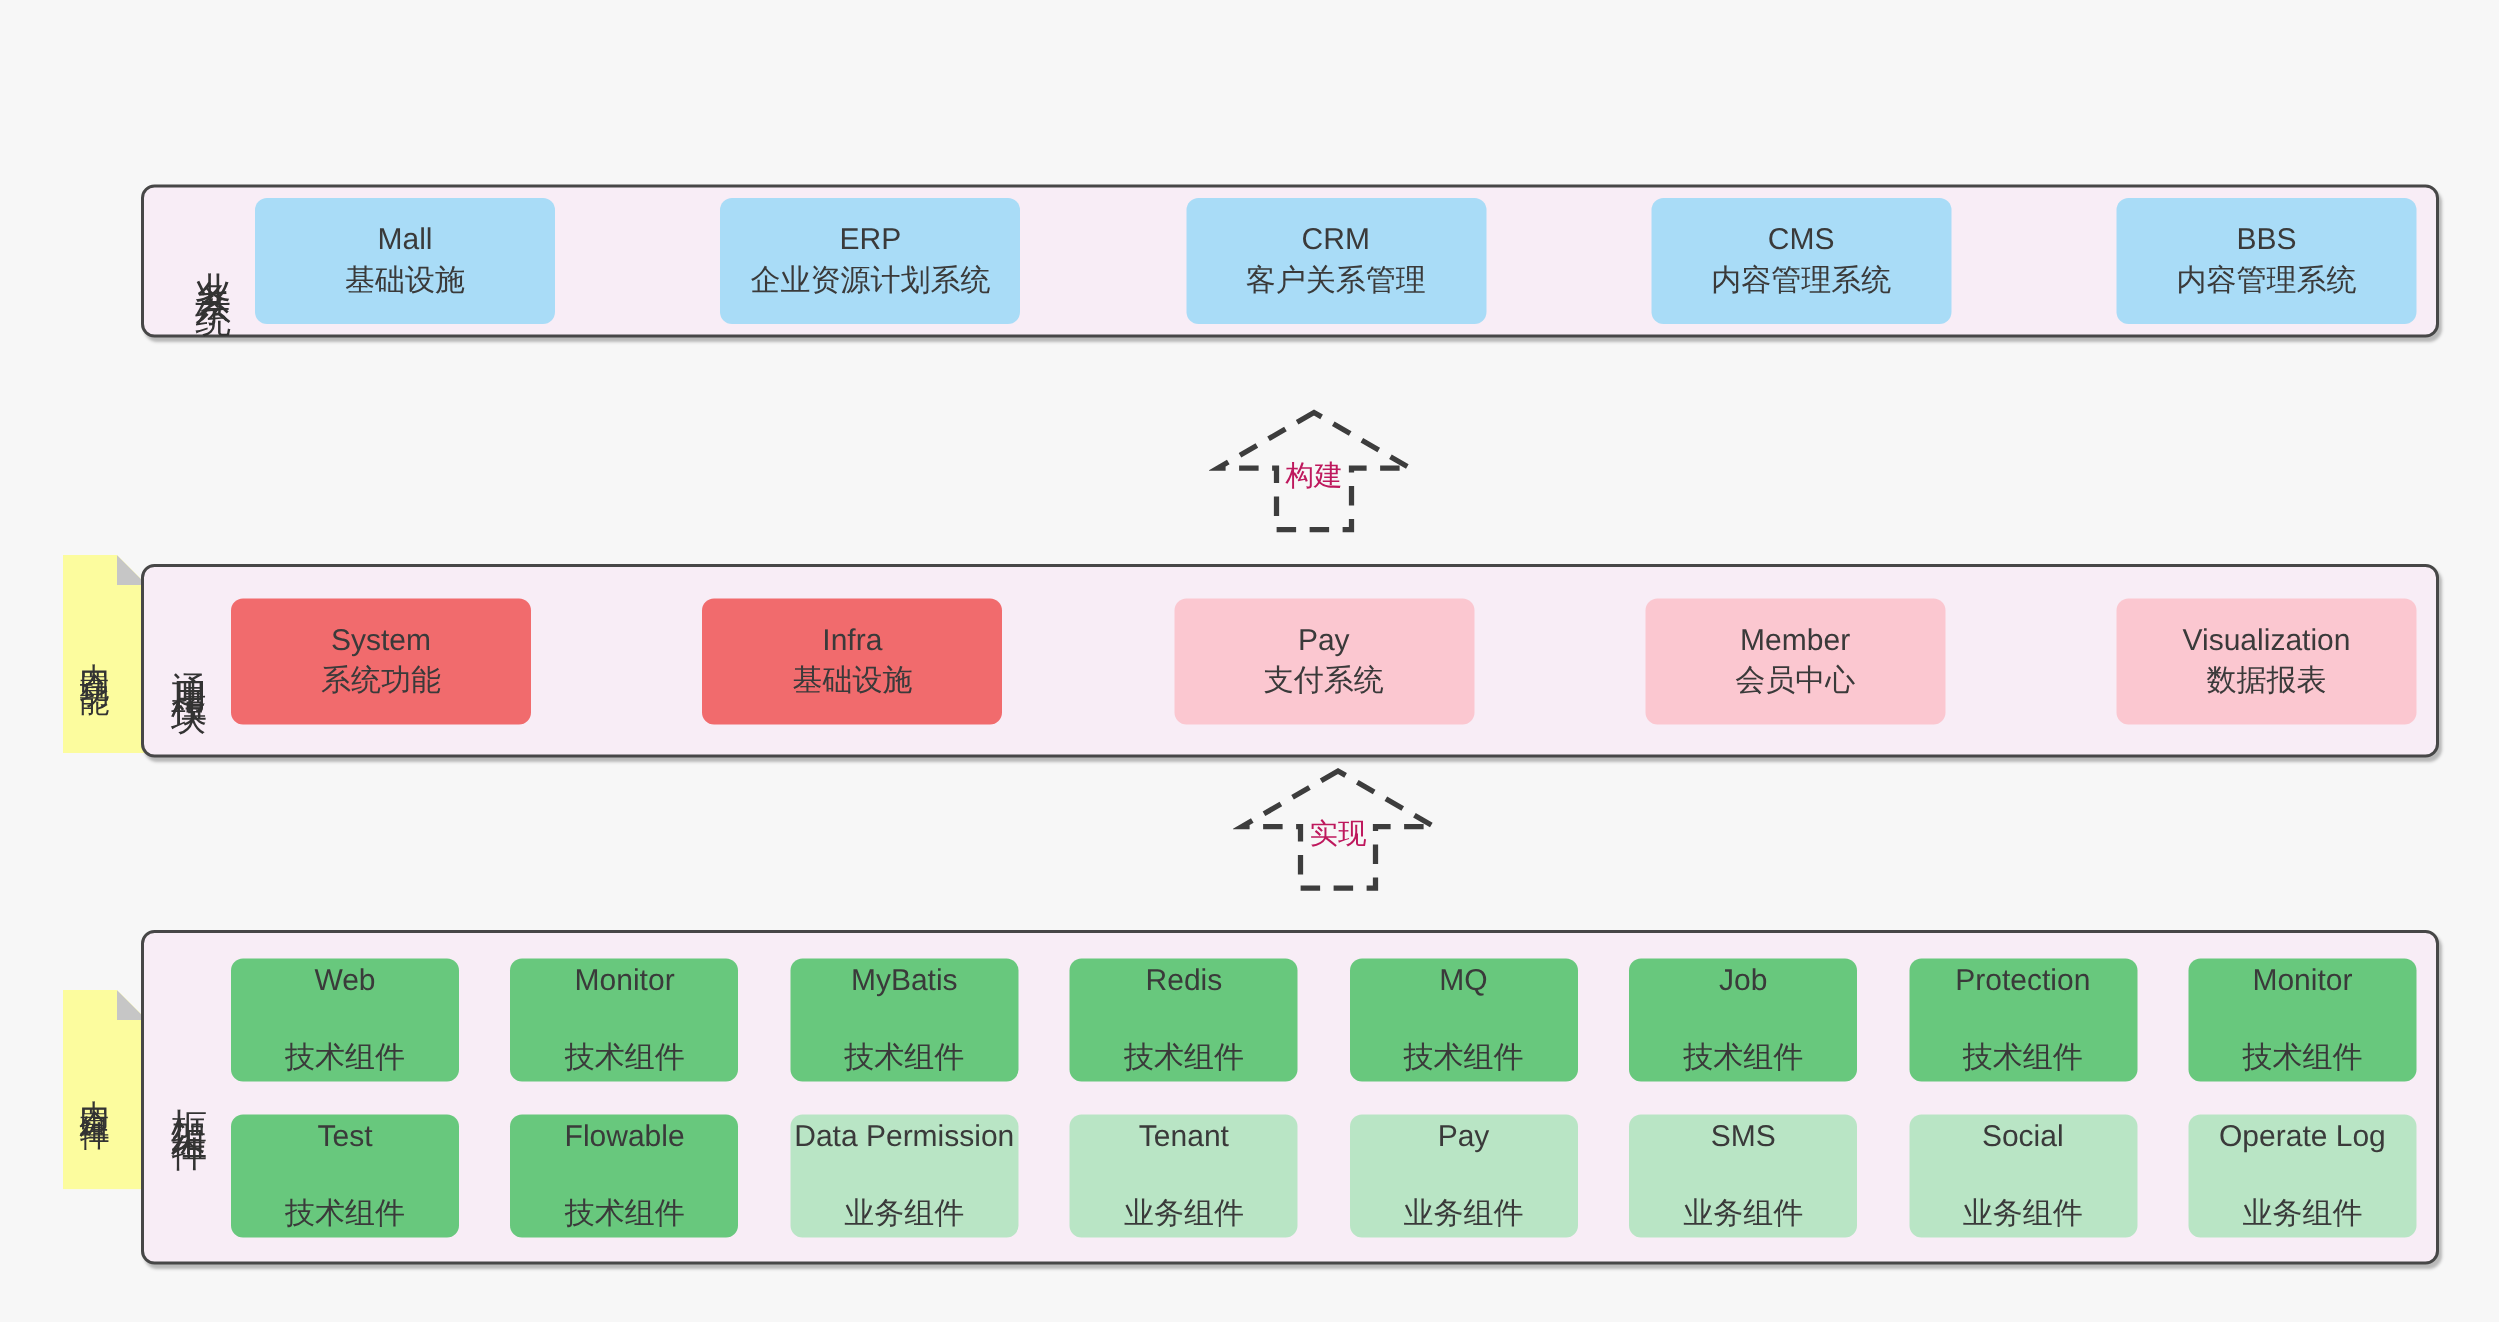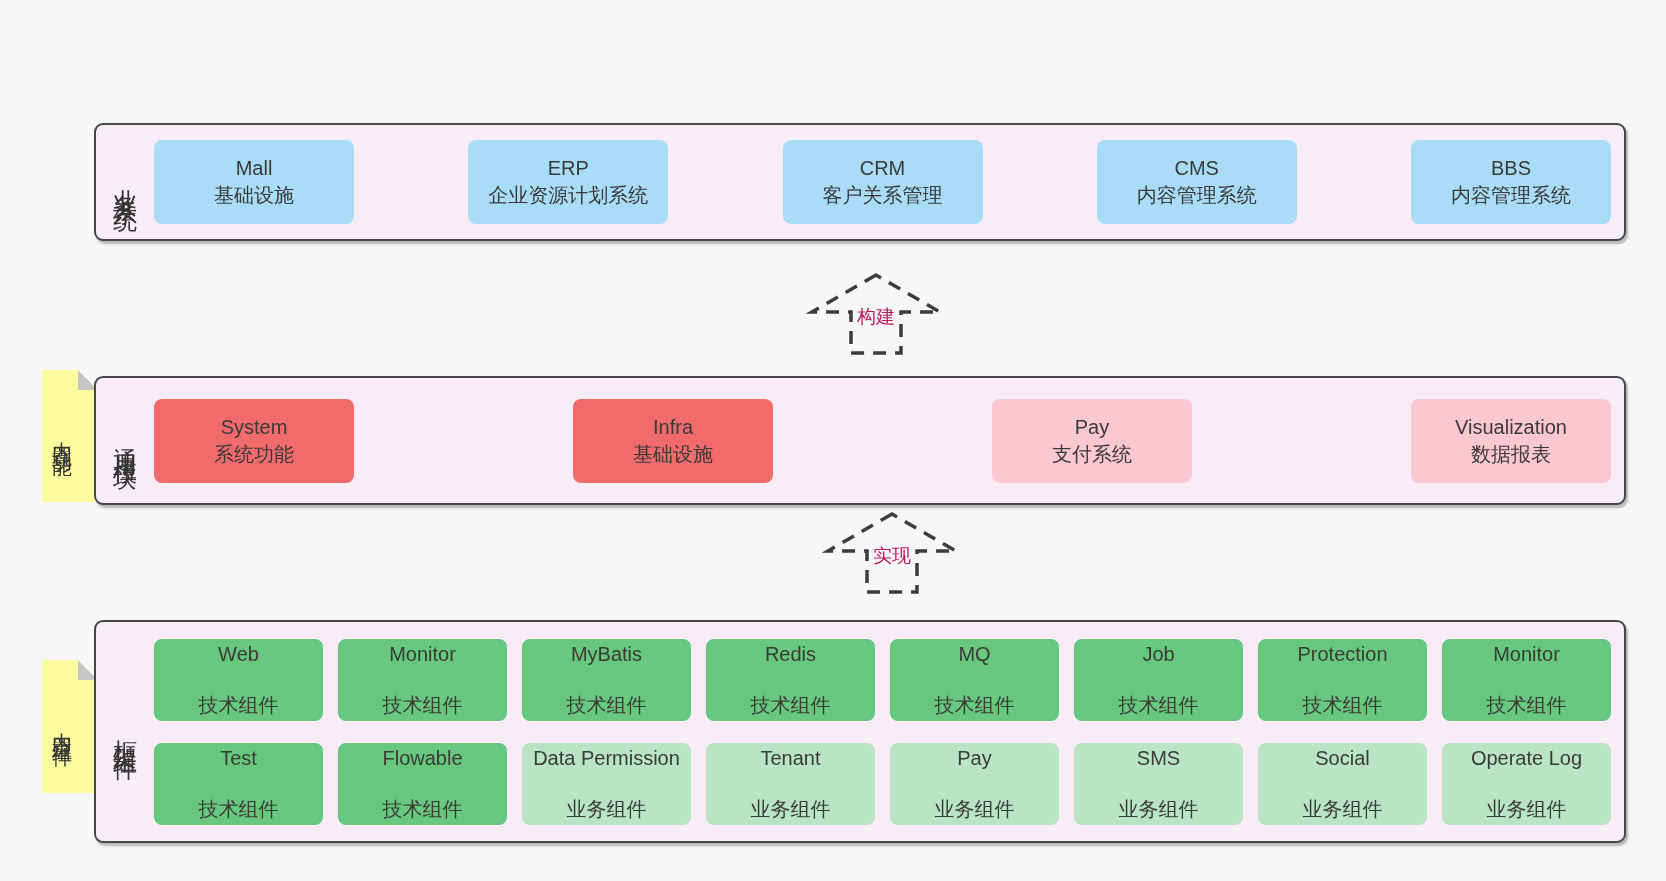--- a/index.html
+++ b/index.html
@@ -19,21 +19,21 @@
   .layer{
     position:absolute;
     left:94px;width:1532px;
     box-sizing:border-box;
     background:var(--c-layerBg,#f8edf6);
     border:2px solid var(--c-layerBorder,#474747);
     border-radius:9px;
     box-shadow:2px 3px 2px rgba(70,70,70,.35);
     z-index:1;
   }
-  .layer-business{top:123px;height:118px;}
+  .layer-business{top:123px;height:102px;padding-left:16px;}
   .layer-modules{top:376px;height:129px;}
   .layer-components{top:620px;height:223px;}
 
   .layer-inner{display:flex;height:100%;}
   .side-label{
     width:58px;flex:none;
     display:flex;align-items:center;justify-content:center;
   }
   .side-label span{
     writing-mode:vertical-rl;text-orientation:upright;
@@ -49,21 +49,21 @@
   
   .box{
     height:84px;border-radius:8px;
     display:flex;flex-direction:column;
     align-items:center;justify-content:center;
     text-align:center;
     font-size:20px;line-height:27px;
   }
   .layer-components .box{height:82px;line-height:26px;}
   .w6{width:200px;}
-  .w8{width:169px;gap:25px;}
+  .w8{width:152px;gap:25px;}
   .v-blue{background:var(--c-blue,#a9dcf7);}
   .v-red{background:var(--c-red,#f16b6d);}
   .v-pink{background:var(--c-pink,#fbc7d0);}
   .v-green{background:var(--c-green,#68c87d);}
   .v-lightgreen{background:var(--c-lightgreen,#b9e5c5);}
   .box-title,.box-subtitle{color:#3a3a3a;}
 
   
   .note{
     position:absolute;left:42px;width:56px;
@@ -168,20 +168,24 @@
             </div>
             <div class="box w6 v-red">
               <div class="box-title">Infra</div>
               <div class="box-subtitle">基础设施</div>
             </div>
             <div class="box w6 v-pink">
               <div class="box-title">Pay</div>
               <div class="box-subtitle">支付系统</div>
             </div>
             <div class="box w6 v-pink">
+              <div class="box-title">Member</div>
+              <div class="box-subtitle">会员中心</div>
+            </div>
+            <div class="box w6 v-pink">
               <div class="box-title">Visualization</div>
               <div class="box-subtitle">数据报表</div>
             </div>
           </div>
         </div>
     </div>
   </div>
 
   <div class="arrow arrow-implement">
     <svg viewBox="0 0 140 86">

